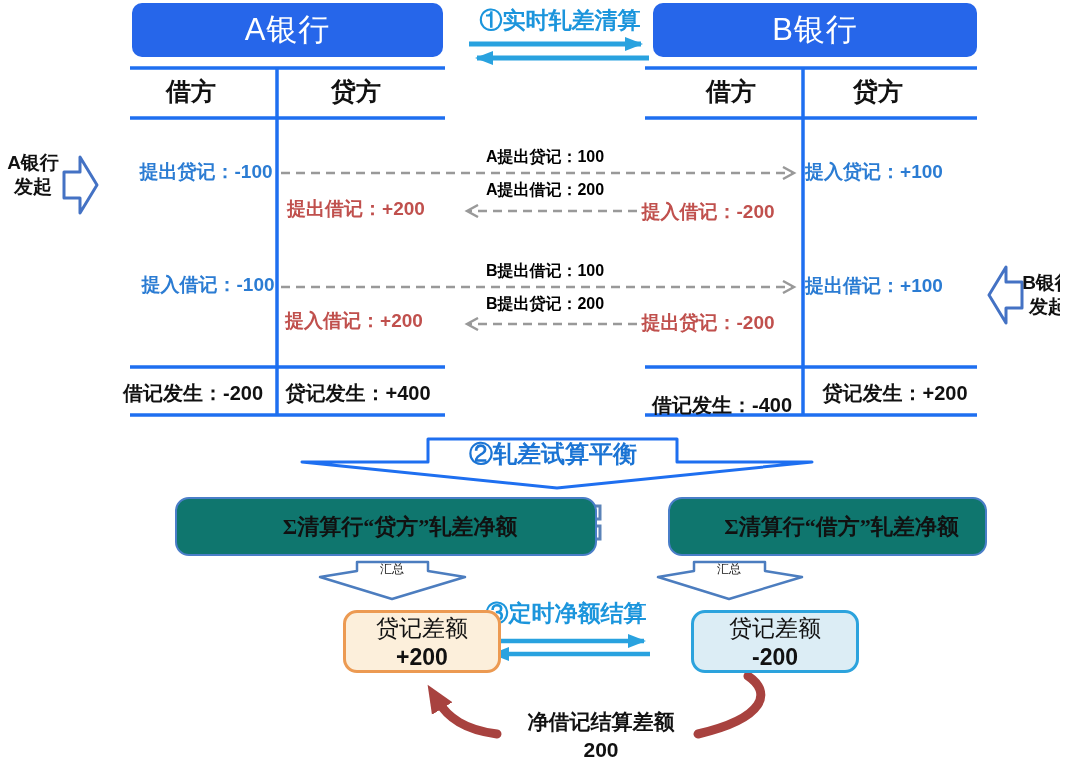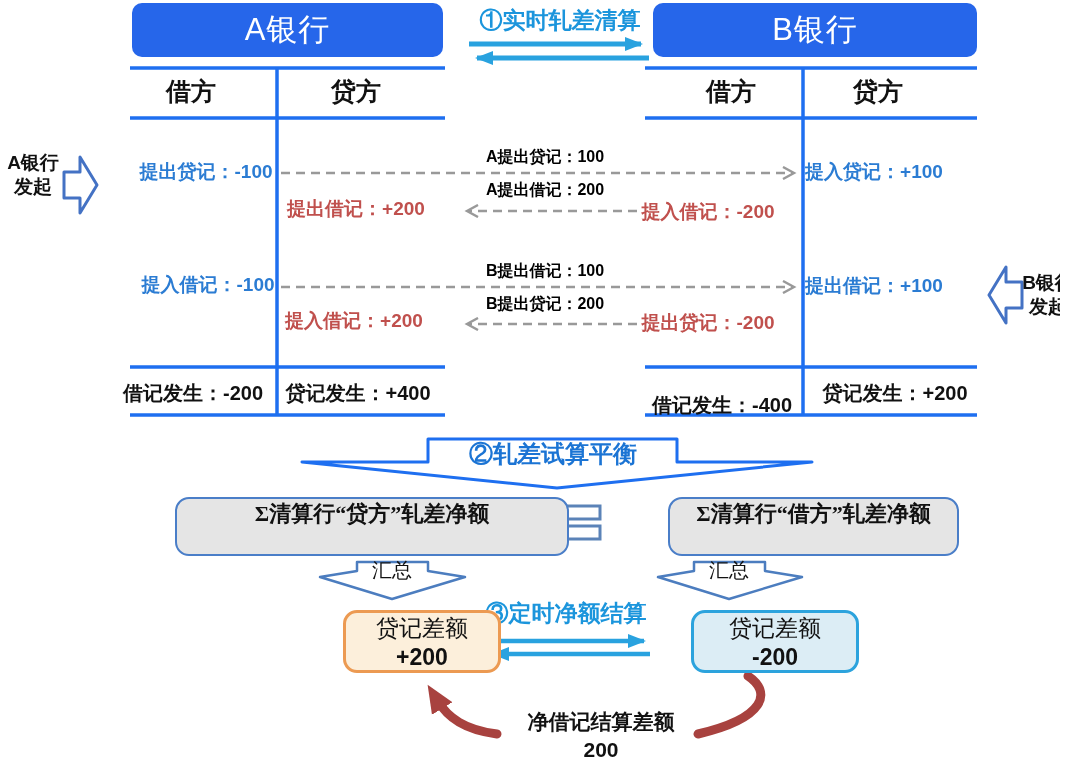--- a/index.html
+++ b/index.html
@@ -18,25 +18,25 @@
   .entry.blue{color:#2B7CD3;}
   .entry.red{color:#C0504D;}
   .msg{font-size:16px;font-weight:700;color:#000000;}
   .total{font-size:20px;font-weight:700;color:#111;}
   .initiator{font-size:19px;font-weight:700;color:#111;}
   .step-label{font-weight:700;}
   .step1{font-size:23px;color:#1B95DC;}
   .step2{font-size:24px;color:#1B74D4;}
   .step3{font-size:23px;color:#1B95DC;}
   .sigma-box{
-    position:absolute;border:2.5px solid #4A7EC8;border-radius:14px;background:#e5e5e5;
-    display:flex;align-items:flex-start;justify-content:center;
+    position:absolute;border:2.5px solid #4A7EC8;border-radius:14px;background:#0f766e;
+    display:flex;align-items:center;justify-content:center;padding-left:28px;
   }
   .sigma-text{font-family:"Liberation Serif",serif;font-size:22px;font-weight:600;color:#111;}
-  .huizong{font-family:"Liberation Serif",serif;font-size:20px;color:#111;}
+  .huizong{font-family:"Liberation Serif",serif;font-size:12px;color:#111;}
   .result-box{
     position:absolute;border-radius:14px;display:flex;flex-direction:column;
     align-items:center;justify-content:center;box-sizing:border-box;margin-left:31px;
   }
   .result-box.orange{border:3.5px solid #EC9A52;background:#FCEFDB;}
   .result-box.blue{border:3.5px solid #2CA3DD;background:#DCEDF5;}
   .result-line1{font-family:"Liberation Serif",serif;font-size:23px;color:#111;}
   .result-line2{font-size:23px;font-weight:700;color:#111;}
   .final-text{font-size:21px;font-weight:700;color:#111;}
   svg{position:absolute;left:0;top:0;}

